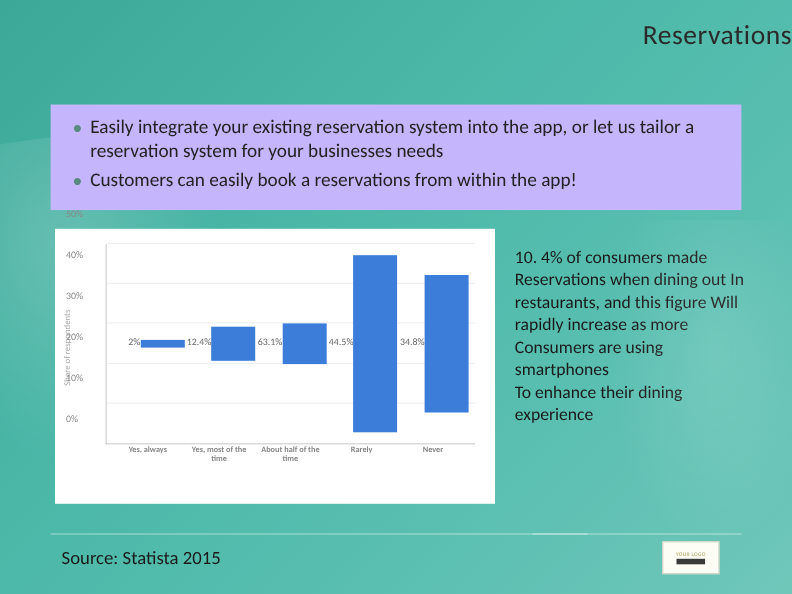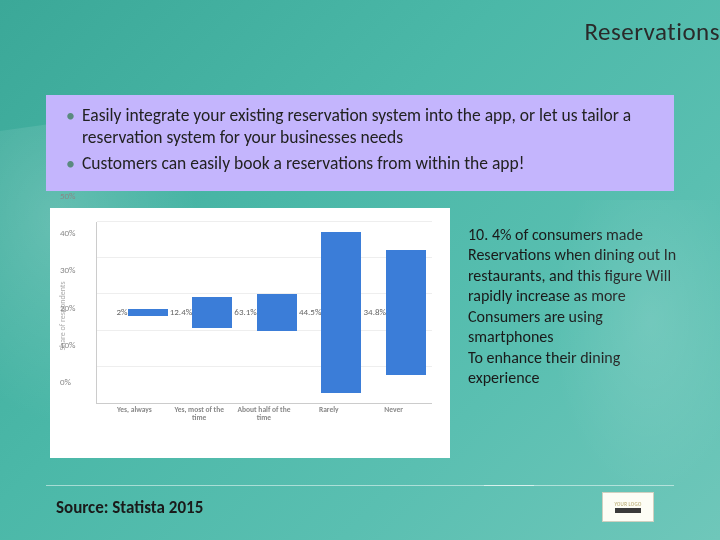--- a/index.html
+++ b/index.html
@@ -188,21 +188,20 @@
     top: -1px;
     width: 50px;
     border-top: 1px solid rgba(255,255,255,0.5);
   }
   .source {
     position: absolute;
     left: 56px;
     bottom: 22px;
     font-size: 17px;
     color: #1a1a1a;
-    font-weight: bold;
   }
   .logo-box {
     position: absolute;
     right: 66px;
     bottom: 18px;
     width: 52px;
     height: 30px;
     background: #fdfdf5;
     border: 1px solid #d0d0c0;
     display: flex;

